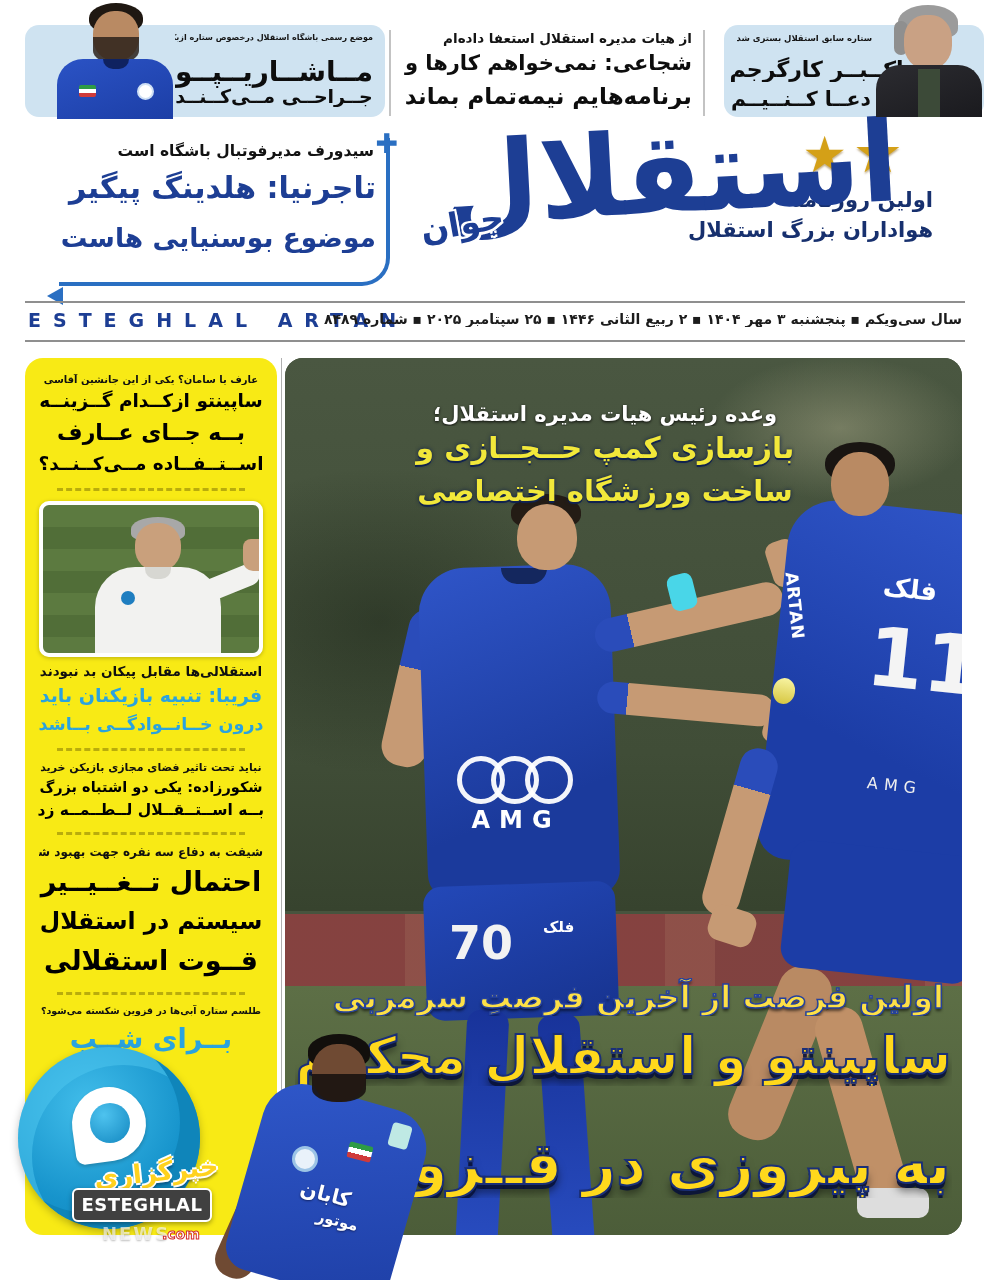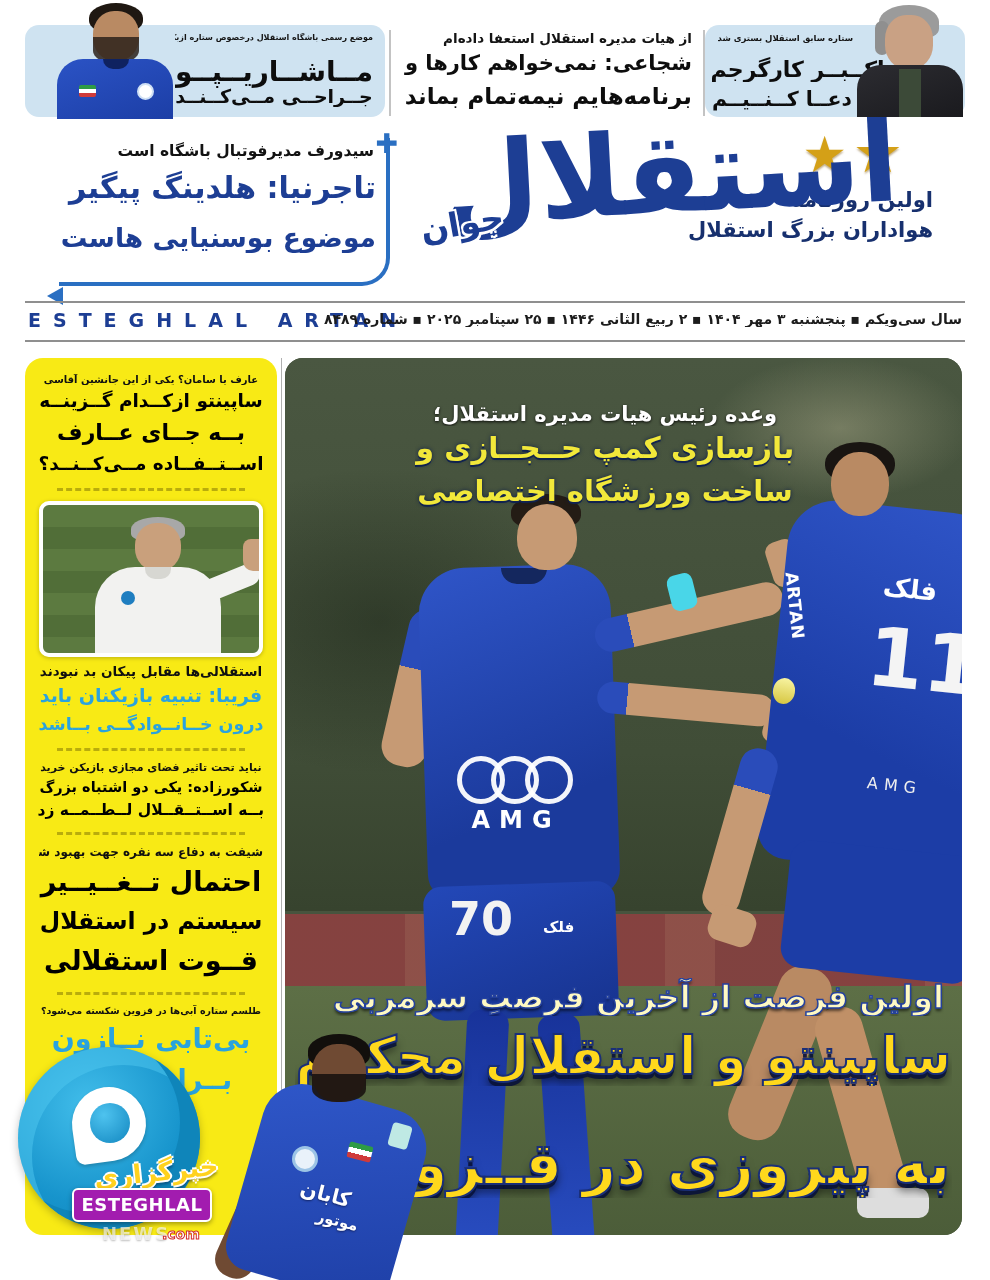--- a/index.html
+++ b/index.html
@@ -92,21 +92,21 @@
             background:linear-gradient(90deg,#2a4cba 0 36px,#c69a74 36px);}
   .p1-band{position:absolute;left:304px;top:86px;width:26px;height:36px;background:#49d6e8;border-radius:8px;transform:rotate(-14deg);}
   .p1-palmup{position:absolute;left:404px;top:52px;width:30px;height:46px;border-radius:10px;transform:rotate(-18deg);}
   .p1-armlow{position:absolute;left:232px;top:200px;width:178px;height:32px;border-radius:16px;transform:rotate(5deg);
              background:linear-gradient(90deg,#2a4cba 0 30px,#c69a74 30px);}
   .p1-palmlow{position:absolute;left:400px;top:212px;width:30px;height:44px;border-radius:10px;transform:rotate(14deg);}
   .p1-armleft{position:absolute;left:30px;top:120px;width:46px;height:160px;border-radius:20px;transform:rotate(13deg);
               background:linear-gradient(180deg,#2a4cba 0 62px,#c69a74 62px);}
   .p1-shorts{position:absolute;left:60px;top:396px;width:192px;height:134px;background:linear-gradient(160deg,#2348b8,#17338f);
              border-radius:18px;transform:rotate(-2deg);}
-  .p1-num{position:absolute;left:84px;top:404px;font-size:46px;font-weight:900;color:#f2f2f2;}
+  .p1-num{position:absolute;left:84px;top:428px;font-size:46px;font-weight:900;color:#f2f2f2;}
   .p1-falak{position:absolute;left:178px;top:430px;font-size:15px;color:#fff;font-weight:700;}
   .p1-sock{position:absolute;width:42px;height:290px;background:linear-gradient(180deg,#18339a,#2c52c8);border-radius:14px;}
   
   .p2{position:absolute;left:430px;top:88px;width:247px;height:789px;}
   .p2-hair{position:absolute;left:110px;top:-4px;width:70px;height:42px;background:#191512;border-radius:50% 50% 44% 44%;}
   .p2-head{position:absolute;left:116px;top:6px;width:58px;height:64px;background:#b98a63;border-radius:48%;}
   .p2-torso{position:absolute;left:58px;top:60px;width:210px;height:362px;background:linear-gradient(200deg,#2f55c8,#1c3da6 65%);
             border-radius:48px 48px 30px 30px;transform:rotate(6deg);}
   .p2-falak{position:absolute;left:168px;top:128px;font-size:26px;font-weight:700;color:#fff;transform:rotate(6deg);}
   .p2-num{position:absolute;left:152px;top:168px;font-size:82px;font-weight:900;color:#f4f4f4;transform:rotate(6deg);}
@@ -120,21 +120,21 @@
   .p2-palm{position:absolute;left:-6px;top:462px;width:46px;height:36px;border-radius:12px;transform:rotate(18deg);}
   .p2-shorts{position:absolute;left:70px;top:402px;width:192px;height:128px;background:#1c3da6;border-radius:20px;transform:rotate(6deg);}
   .p2-leg1{position:absolute;left:38px;top:516px;width:54px;height:182px;border-radius:24px;transform:rotate(22deg);background:#b98a63;}
   .p2-leg2{position:absolute;left:122px;top:558px;width:48px;height:204px;border-radius:22px;transform:rotate(-16deg);background:#c09067;}
   .p2-boot{position:absolute;left:142px;top:742px;width:72px;height:30px;background:#ddd;border-radius:10px;}
   
   .ov-top{position:absolute;left:130px;top:8px;width:380px;text-align:center;z-index:8;}
   .ov-top-kicker{font-size:21px;font-weight:700;color:#fff;text-shadow:0 1px 3px rgba(0,0,0,.9);margin-top:36px;}
   .ov-top-line{font-size:30px;font-weight:900;color:#f2e83a;line-height:1.5;
                text-shadow:0 2px 0 #10224f,0 0 4px rgba(10,25,70,.9);}
-  .ov-bk{position:absolute;right:18px;top:620px;left:40px;text-align:left;font-size:33px;font-weight:900;color:#fef9c3;
+  .ov-bk{position:absolute;right:18px;top:620px;left:40px;text-align:left;font-size:33px;font-weight:900;color:#fde047;
          -webkit-text-stroke:1.5px #24419f;text-shadow:0 3px 3px rgba(0,0,0,.55);z-index:8;text-align:right;}
   .ov-big{position:absolute;left:10px;right:10px;text-align:center;font-size:60px;font-weight:900;color:#ffd81c;
           -webkit-text-stroke:2px #1a2f78;text-shadow:0 5px 0 rgba(8,18,58,.9),0 8px 8px rgba(0,0,0,.5);z-index:8;}
   
   .nazon{position:absolute;left:230px;top:1032px;width:215px;height:248px;z-index:40;}
   .n-hair{position:absolute;left:78px;top:2px;width:62px;height:34px;background:#120f0c;border-radius:50% 50% 36% 36%;}
   .n-face{position:absolute;left:82px;top:12px;width:54px;height:58px;background:#6f4a33;border-radius:46%;}
   .n-beard{position:absolute;left:82px;top:42px;width:54px;height:28px;background:#191310;border-radius:0 0 46% 46%;opacity:.9;}
   .n-torso{position:absolute;left:14px;top:62px;width:168px;height:196px;background:linear-gradient(160deg,#2f57c9,#1e3fa6);
            border-radius:40px 40px 24px 24px;transform:rotate(16deg);}
@@ -149,21 +149,21 @@
   .wm{position:absolute;left:10px;top:1025px;width:250px;height:255px;z-index:50;}
   .wm-ball{position:absolute;left:8px;top:22px;width:182px;height:182px;border-radius:50%;
            background:radial-gradient(circle at 38% 32%,#41bdea,#1794cc 58%,#0f7fb5);
            box-shadow:inset -20px -16px 0 #0f85ba,inset 14px 18px 0 rgba(80,200,240,.5),0 3px 8px rgba(0,0,0,.25);}
   .wm-pin{position:absolute;left:62px;top:62px;width:74px;height:74px;background:#fff;border-radius:50% 50% 50% 12%;
           transform:rotate(-8deg);box-shadow:0 2px 4px rgba(0,0,0,.2);}
   .wm-pinball{position:absolute;left:80px;top:78px;width:40px;height:40px;border-radius:50%;
               background:radial-gradient(circle at 35% 30%,#4ec3ef,#1287c0);}
   .wm-agency{position:absolute;left:84px;top:132px;font-size:26px;font-weight:900;color:#ffd21e;transform:rotate(-6deg);
              text-shadow:-2px 0 0 #fff,2px 0 0 #fff,0 -2px 0 #fff,0 2px 0 #fff,0 4px 3px rgba(0,0,40,.4);}
-  .wm-badge{position:absolute;left:62px;top:163px;width:136px;height:30px;background:#a21caf;border:2px solid #fff;
+  .wm-badge{position:absolute;left:62px;top:163px;width:136px;height:30px;background:#404040;border:2px solid #fff;
             border-radius:6px;color:#fff;font-weight:900;font-size:18px;letter-spacing:.5px;line-height:30px;
             text-align:center;direction:ltr;box-shadow:0 2px 5px rgba(0,0,0,.35);}
   .wm-news{position:absolute;left:92px;top:198px;font-size:18px;font-weight:900;letter-spacing:2px;
            color:rgba(255,255,255,.65);direction:ltr;text-shadow:0 1px 2px rgba(0,0,0,.25);}
   .wm-com{position:absolute;left:152px;top:201px;font-size:14px;font-weight:900;color:#fff;direction:ltr;
           -webkit-text-stroke:1px #d22929;}
 </style>
 </head>
 <body>
 
@@ -185,21 +185,21 @@
   </div>
 
   <div class="vrule" style="left:389px;"></div>
   <div class="brief" style="left:392px;width:308px;background:#fff;">
     <div class="b-kicker fit nw" style="top:5px;right:8px;left:8px;text-align:right;">از هیات مدیره استقلال استعفا داده‌ام</div>
     <div class="b-line fit nw" style="top: 26px; right: 8px; left: 8px; text-align: right; font-size: 21px;">شجاعی: نمی‌خواهم کارها و</div>
     <div class="b-line fit nw" style="top: 58px; right: 8px; left: 8px; text-align: right; font-size: 23px;">برنامه‌هایم نیمه‌تمام بماند</div>
   </div>
   <div class="vrule" style="left:703px;"></div>
 
-  <div class="brief blue" style="left:705px;width:260px;">
+  <div class="brief blue" style="left:724px;width:260px;">
     <div class="b-kicker fit nw" style="top: 8px; right: 112px; left: 6px; text-align: right; font-size: 8.5px;">ستاره سابق استقلال بستری شد</div>
     <div class="b-line fit nw" style="top: 32px; right: 8px; left: 4px; text-align: right; font-size: 22px;">بــرای اکــبــر کارگرجم</div>
     <div class="b-line fit nw" style="top: 62px; right: 112px; left: 6px; text-align: center; font-size: 20.5px;">دعــا کــنــیــم</div>
     <div class="oldman">
       <div class="o-hair"></div>
       <div class="o-side"></div>
       <div class="o-face"></div>
       <div class="o-coat"></div>
       <div class="o-shirt"></div>
     </div>
@@ -255,21 +255,20 @@
     <div class="sb-head fit nw" style="font-size: 15.5px;">بــه اســتــقــلال لــطــمــه زد</div>
     <div class="sb-sep"></div>
 
     <div class="sb-kicker fit nw" style="font-size: 12px;">شیفت به دفاع سه نفره جهت بهبود شرایط</div>
     <div class="sb-head fit nw" style="font-size:27px;">احتمال تــغــیــیر</div>
     <div class="sb-head fit nw" style="font-size: 23.5px;">سیستم در استقلال</div>
     <div class="sb-head fit nw" style="font-size:27px;">قــوت استقلالی</div>
     <div class="sb-sep"></div>
 
     <div class="sb-kicker fit nw" style="font-size: 9.5px;">طلسم ستاره آبی‌ها در قزوین شکسته می‌شود؟</div>
-    <div class="sb-head blue fit nw" style="font-size:27px;">بی‌تابی نــازون</div>
     <div class="sb-head blue fit nw" style="font-size:27px;">بــرای شــب</div>
   </div>
   <div class="vline"></div>
 
   <div class="photo">
     <div class="adboard"></div>
     <div class="pitch"></div>
 
     <div class="p1">
       <div class="p1-armleft skin"></div>

